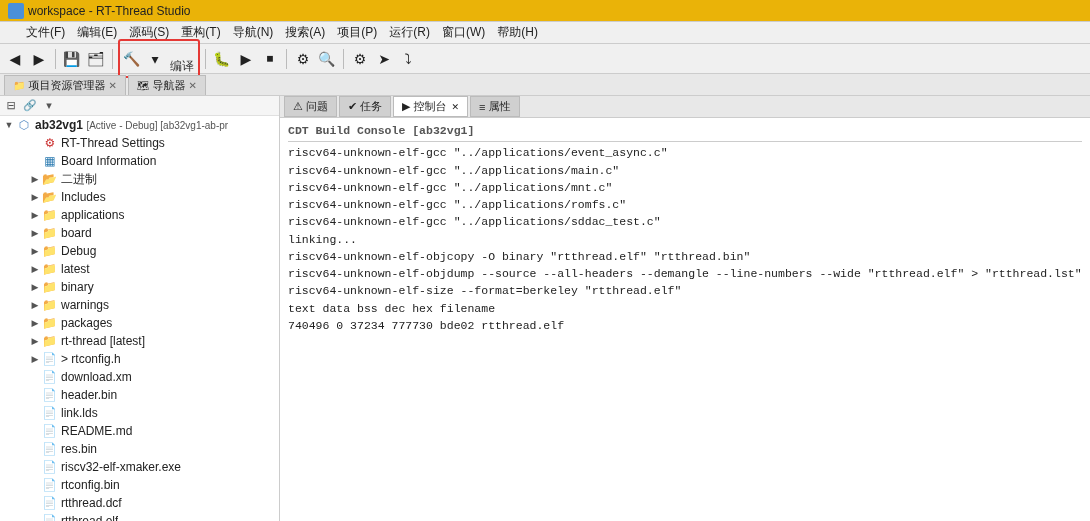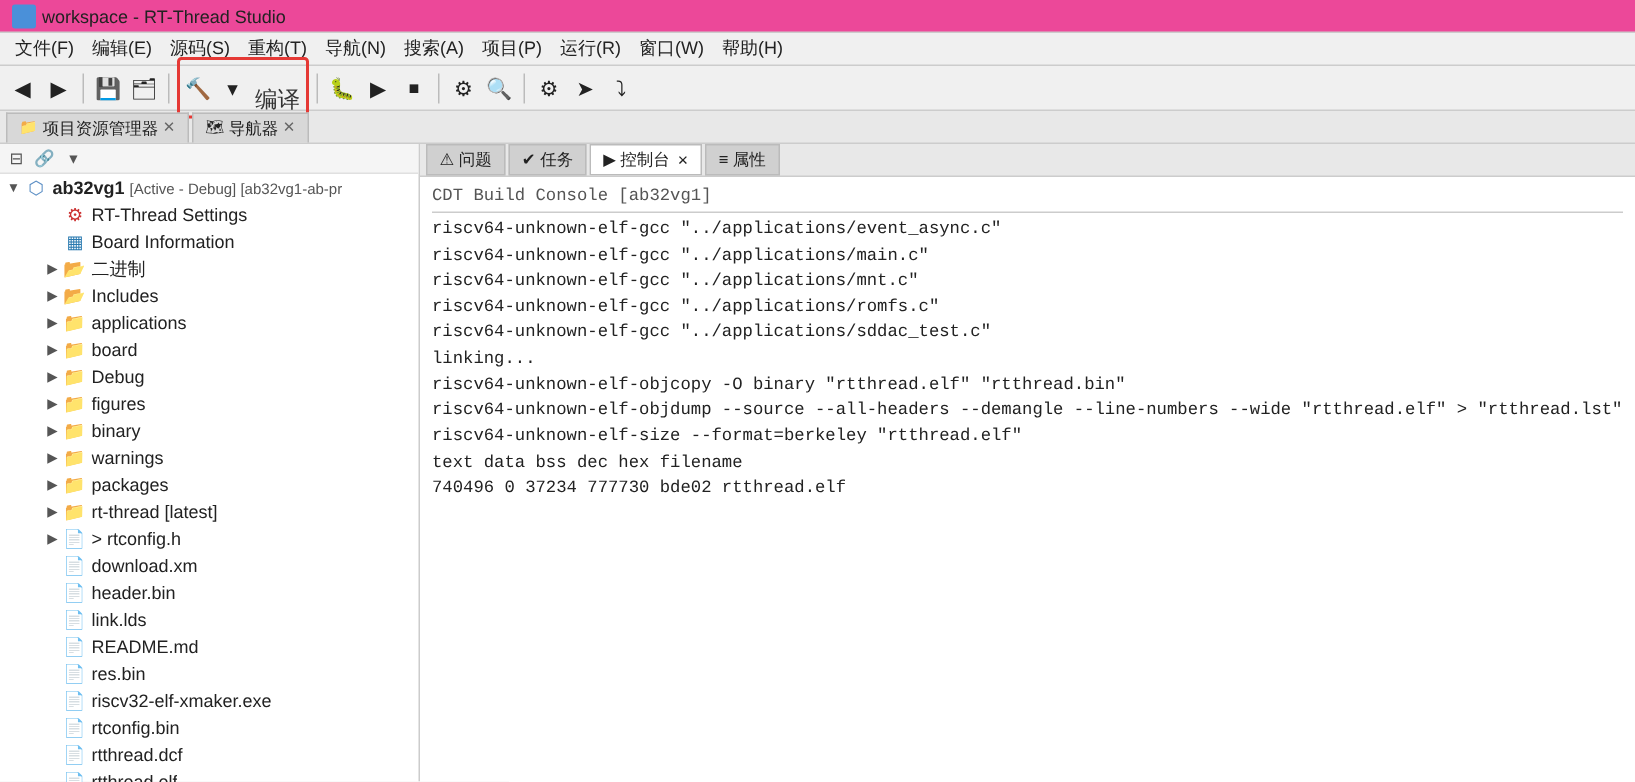--- a/index.html
+++ b/index.html
@@ -8,42 +8,42 @@
       font-size: 12px;
       background: #f0f0f0;
       width: 1090px;
       height: 521px;
       overflow: hidden;
       color: #222;
     }
 
     
     .title-bar {
-      background: #ec4899;
+      background: #eab308;
       height: 22px;
       display: flex;
       align-items: center;
       padding: 0 8px;
       font-size: 12px;
       border-bottom: 1px solid #ccc;
     }
     .title-bar .icon-small {
       width: 16px; height: 16px; margin-right: 4px;
       display: inline-block;
       background: #4a90d9;
       border-radius: 2px;
     }
 
     
     .menu-bar {
       background: #f0f0f0;
       height: 22px;
       display: flex;
       align-items: center;
-      padding: 0 4px;
+      padding: 0 20px;
       border-bottom: 1px solid #ccc;
       font-size: 12px;
     }
     .menu-bar span {
       padding: 2px 6px;
       cursor: pointer;
     }
 
     
     .toolbar {
@@ -68,21 +68,21 @@
     
     .toolbar-compile-group {
       border: 2px solid #e53935;
       border-radius: 3px;
       padding: 1px;
       display: flex;
       align-items: center;
       gap: 1px;
     }
     .toolbar-compile-label {
-      font-size: 15px;
+      font-size: 12px;
       color: #333;
       padding: 0 3px;
       margin-top: 16px;
     }
 
     
     .panel-tabs-row {
       background: #e8e8e8;
       height: 22px;
       display: flex;
@@ -219,21 +219,21 @@
       background: #ffffff;
       padding: 4px 8px;
       overflow-y: auto;
       font-family: 'Courier New', monospace;
       font-size: 11.5px;
       color: #222;
       line-height: 1.5;
     }
     .console-header {
       color: #555;
-      font-weight: normal;
+      font-weight: bold;
       margin-bottom: 2px;
     }
     .console-separator {
       border: none;
       border-top: 1px solid #ccc;
       margin: 2px 0;
     }
     .console-line { white-space: nowrap; }
     .console-success { color: #1565c0; }
     .indent-2 { padding-left: 28px; }
@@ -356,21 +356,21 @@
 
       <div class="tree-item indent-2">
         <span class="tree-arrow">▶</span>
         <span class="tree-icon icon-folder">📁</span>
         <span class="tree-label">Debug</span>
       </div>
 
       <div class="tree-item indent-2">
         <span class="tree-arrow">▶</span>
         <span class="tree-icon icon-folder">📁</span>
-        <span class="tree-label">figures</span>
+        <span class="tree-label">latest</span>
       </div>
 
       <div class="tree-item indent-2">
         <span class="tree-arrow">▶</span>
         <span class="tree-icon icon-folder">📁</span>
         <span class="tree-label">binary</span>
       </div>
 
       <div class="tree-item indent-2">
         <span class="tree-arrow">▶</span>

